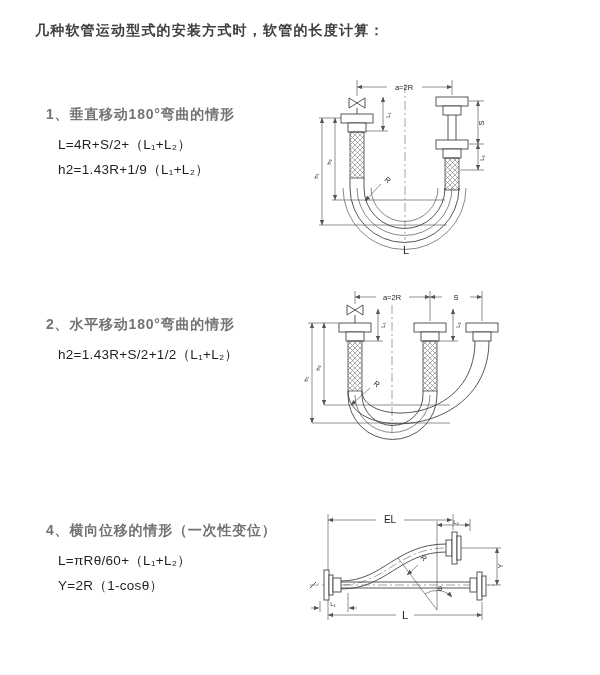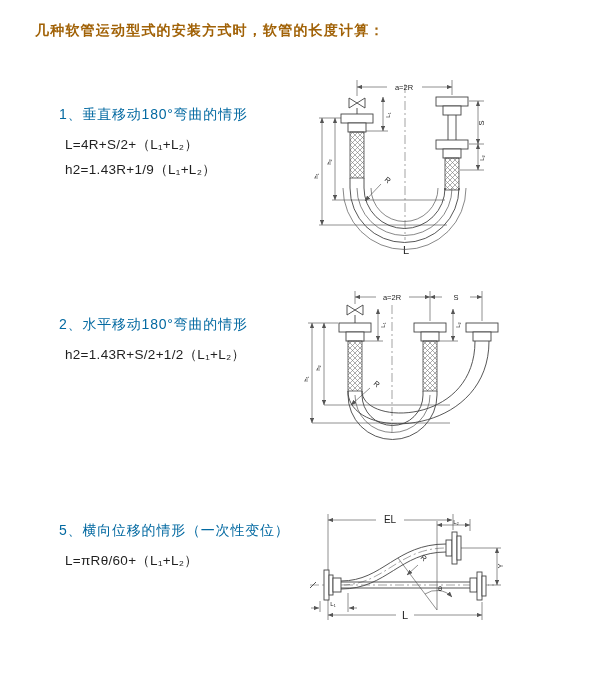--- a/index.html
+++ b/index.html
@@ -3,25 +3,25 @@
 <meta charset="utf-8">
 <style>
   html,body{margin:0;padding:0}
   body{
     width:600px;height:675px;position:relative;overflow:hidden;
     background:#ffffff;
     font-family:"Liberation Sans","DejaVu Sans",sans-serif;
   }
   .title{
     position:absolute;left:35px;top:22px;
-    font-size:14px;font-weight:bold;color:#a16207;letter-spacing:1.2px;
+    font-size:14px;font-weight:bold;color:#404040;letter-spacing:1.2px;
   }
   .sec{position:absolute;left:46px;width:275px}
-  .sec-h{font-size:14px;font-weight:normal;color:#0369a1;letter-spacing:.8px;margin:0 0 8px 13px}
-  .formula{font-size:13.5px;color:#1f1f1f;margin-left:19px;line-height:25.4px;letter-spacing:.3px;white-space:nowrap}
+  .sec-h{font-size:14px;font-weight:bold;color:#737373;letter-spacing:.8px;margin:0 0 8px 0}
+  .formula{font-size:13.5px;color:#1f1f1f;margin-left:12px;line-height:25.4px;letter-spacing:.3px;white-space:nowrap}
   .diag{position:absolute}
   
   .ol{fill:none;stroke:#444;stroke-width:.9}
   .th{fill:none;stroke:#555;stroke-width:.7}
   .dim{fill:none;stroke:#555;stroke-width:.65}
   .cl{fill:none;stroke:#666;stroke-width:.6;stroke-dasharray:9 3 2 3}
   .fl{fill:#fff;stroke:#444;stroke-width:.9}
   .hx{fill:url(#hxp);stroke:#444;stroke-width:.8}
   svg text{fill:#222;font-family:"Liberation Sans","DejaVu Sans",sans-serif}
   .lb{font-size:7.5px}
@@ -50,22 +50,23 @@
   <div class="formula">L=4R+S/2+（L₁+L₂）</div>
   <div class="formula">h2=1.43R+1/9（L₁+L₂）</div>
 </section>
 
 <section class="sec" style="top:316px">
   <div class="sec-h">2、水平移动180°弯曲的情形</div>
   <div class="formula">h2=1.43R+S/2+1/2（L₁+L₂）</div>
 </section>
 
 <section class="sec" style="top:522px">
-  <div class="sec-h">5、横向位移的情形（一次性变位）</div>
+  <div class="sec-h">4、横向位移的情形（一次性变位）</div>
   <div class="formula">L=πRθ/60+（L₁+L₂）</div>
+  <div class="formula">Y=2R（1-cosθ）</div>
 </section>
 
 <svg class="diag" style="left:295px;top:70px" width="280" height="195" viewBox="0 0 280 195">
   <g>
     <line class="cl" x1="110" y1="14" x2="110" y2="170"></line>
     <line class="dim" x1="62" y1="10" x2="62" y2="26"></line>
     <line class="dim" x1="157" y1="10" x2="157" y2="25"></line>
     <line class="dim" x1="92" y1="17" x2="62" y2="17" marker-end="url(#ar)"></line>
     <line class="dim" x1="127" y1="17" x2="157" y2="17" marker-end="url(#ar)"></line>
     <text class="lb" x="109" y="19.5" text-anchor="middle">a=2R</text>

